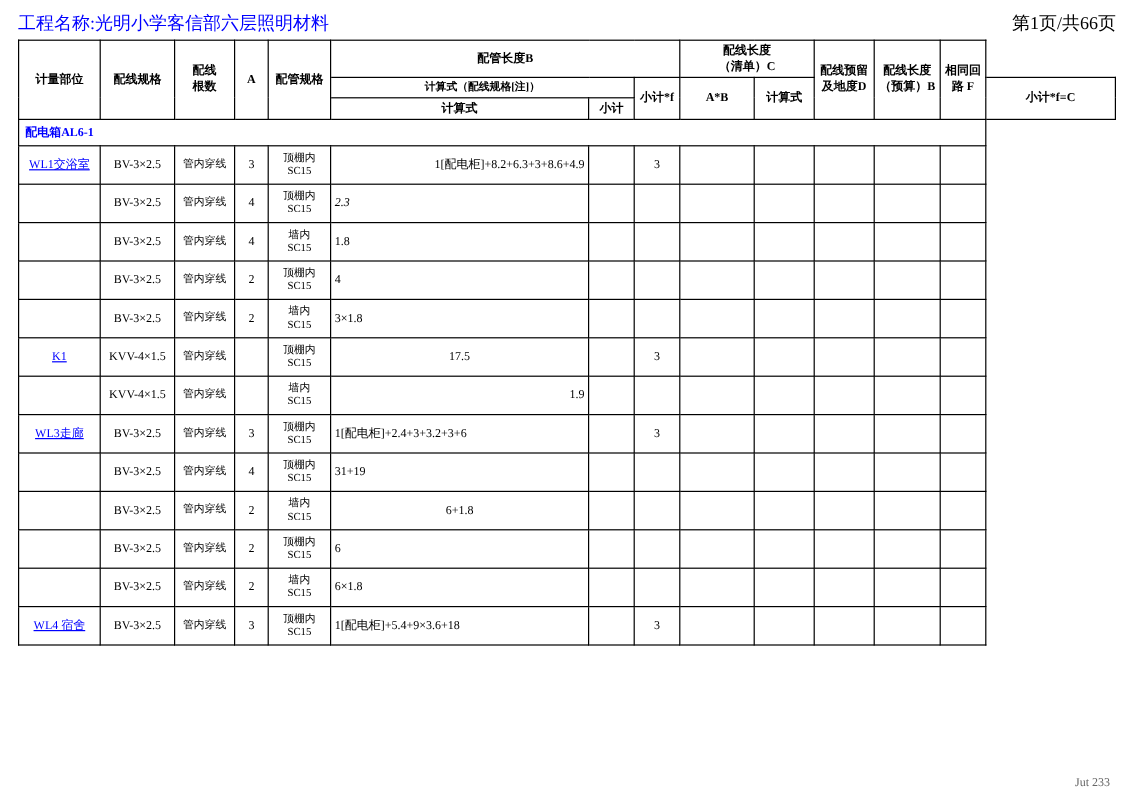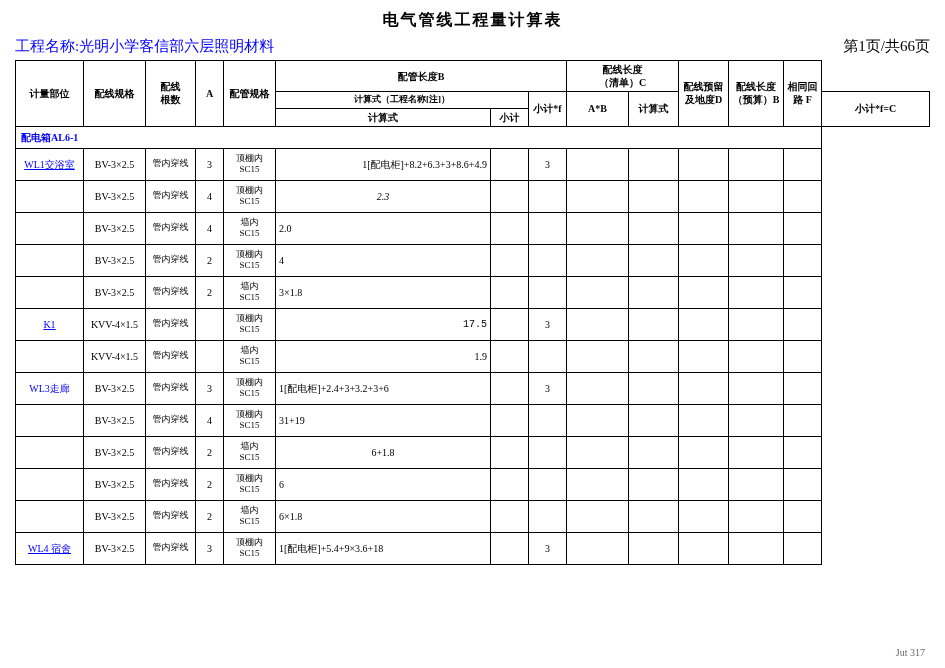--- a/index.html
+++ b/index.html
@@ -54,21 +54,20 @@
     }
     .section-header td {
       color: #00f;
       font-weight: bold;
     }
   </style>
 </head>
 <body>
 
 <div class="page">
-  <div class="main-title">电气管线工程量计算表</div>
 
   <div class="meta-row">
     <span class="project-name">工程名称:光明小学客信部六层照明材料</span>
     <span class="page-info">第1页/共66页</span>
   </div>
 
   <table>
     <colgroup>
       <col style="width:68px">
       <col style="width:62px">
@@ -92,21 +91,21 @@
         <th rowspan="3">配线<br>根数</th>
         <th rowspan="3">A</th>
         <th rowspan="3">配管规格</th>
         <th colspan="3">配管长度B</th>
         <th colspan="2">配线长度<br>（清单）C</th>
         <th rowspan="3">配线预留及地度D</th>
         <th rowspan="3">配线长度<br>（预算）B</th>
         <th rowspan="3">相同回<br>路 F</th>
       </tr>
       <tr class="header-row">
-        <th colspan="2" style="font-size:9px">计算式（工程名称[注]）</th>
+        <th colspan="2" style="font-size:9px">计算式（配线规格[注]）</th>
         <th rowspan="2">小计*f</th>
         <th rowspan="2">A*B</th>
         <th rowspan="2">计算式</th>
         <th rowspan="2">小计*f=C</th>
       </tr>
       <tr class="header-row">
         <th>计算式</th>
         <th>小计</th>
       </tr>
     </thead>
@@ -128,36 +127,36 @@
           <td></td>
           <td></td>
           <td></td>
         </tr>
         <tr style="height: 32px;">
           <td></td>
           <td>BV-3×2.5</td>
           <td style="font-size: 9px;">管内穿线</td>
           <td>4</td>
           <td style="font-size: 9px; line-height: 1.2;">顶棚内<br>SC15</td>
-          <td style="text-align: center; padding-left: 3px; font-style: italic;">2.3</td>
+          <td style="text-align: left; padding-left: 3px; font-style: italic;">2.3</td>
           <td></td>
           <td></td>
           <td></td>
           <td></td>
           <td></td>
           <td></td>
           <td></td>
         </tr>
         <tr style="height: 32px;">
           <td></td>
           <td>BV-3×2.5</td>
           <td style="font-size: 9px;">管内穿线</td>
           <td>4</td>
           <td style="font-size: 9px; line-height: 1.2;">墙内<br>SC15</td>
-          <td style="text-align: left; padding-left: 3px;">2.0</td>
+          <td style="text-align: left; padding-left: 3px;">1.8</td>
           <td></td>
           <td></td>
           <td></td>
           <td></td>
           <td></td>
           <td></td>
           <td></td>
         </tr>
         <tr style="height: 32px;">
           <td></td>
@@ -188,21 +187,21 @@
           <td></td>
           <td></td>
           <td></td>
         </tr>
         <tr style="height: 32px;">
           <td style="color: rgb(0, 0, 255); text-decoration: underline; margin-top: 21px;">K1</td>
           <td>KVV-4×1.5</td>
           <td style="font-size: 9px;">管内穿线</td>
           <td></td>
           <td style="font-size: 9px; line-height: 1.2;">顶棚内<br>SC15</td>
-          <td style="text-align: right; padding-left: 3px; font-family: Liberation Mono, monospace;">17.5</td>
+          <td style="text-align: center; padding-left: 3px;">17.5</td>
           <td></td>
           <td>3</td>
           <td></td>
           <td></td>
           <td></td>
           <td></td>
           <td></td>
         </tr>
         <tr style="height: 32px;">
           <td></td>
@@ -213,21 +212,21 @@
           <td style="text-align: right; padding-left: 3px;">1.9</td>
           <td></td>
           <td></td>
           <td></td>
           <td></td>
           <td></td>
           <td></td>
           <td></td>
         </tr>
         <tr style="height: 32px;">
-          <td style="color: rgb(0, 0, 255); ">WL3走廊</td>
+          <td style="color: rgb(0, 0, 255); text-decoration: underline;">WL3走廊</td>
           <td>BV-3×2.5</td>
           <td style="font-size: 9px;">管内穿线</td>
           <td>3</td>
           <td style="font-size: 9px; line-height: 1.2;">顶棚内<br>SC15</td>
           <td style="text-align: left; padding-left: 3px;">1[配电柜]+2.4+3+3.2+3+6</td>
           <td></td>
           <td>3</td>
           <td></td>
           <td></td>
           <td></td>
@@ -305,14 +304,14 @@
           <td>3</td>
           <td></td>
           <td></td>
           <td></td>
           <td></td>
           <td></td>
         </tr>
       </tbody>
   </table>
 
-  <div style="position:fixed; bottom:10px; right:20px; font-size:10px; color:#666;">Jut 317</div>
+  <div style="position:fixed; bottom:10px; right:20px; font-size:10px; color:#666;">Jut 233</div>
 </div>
 
 </body></html>

